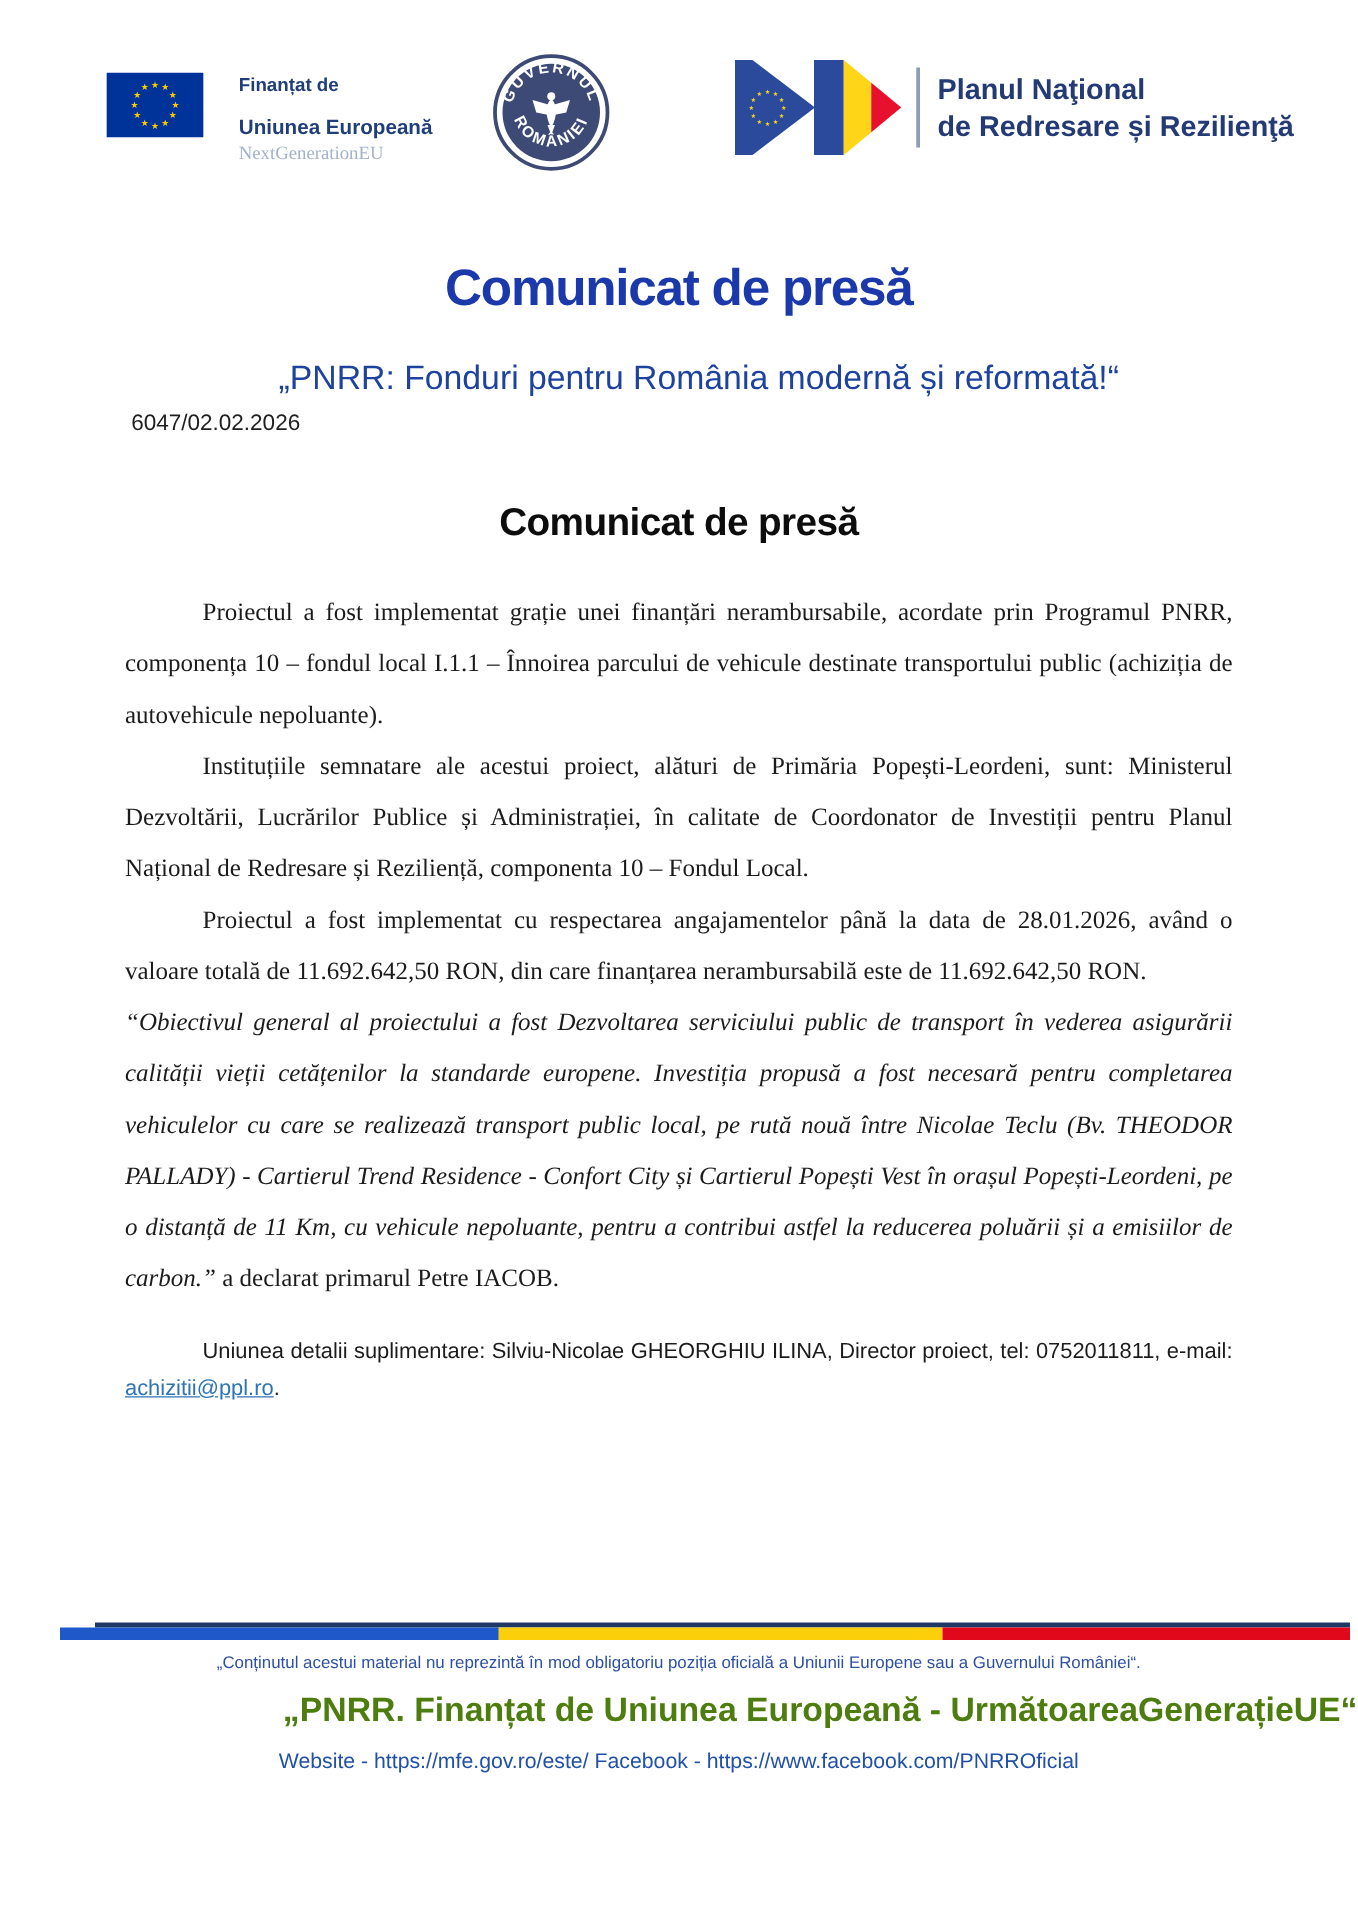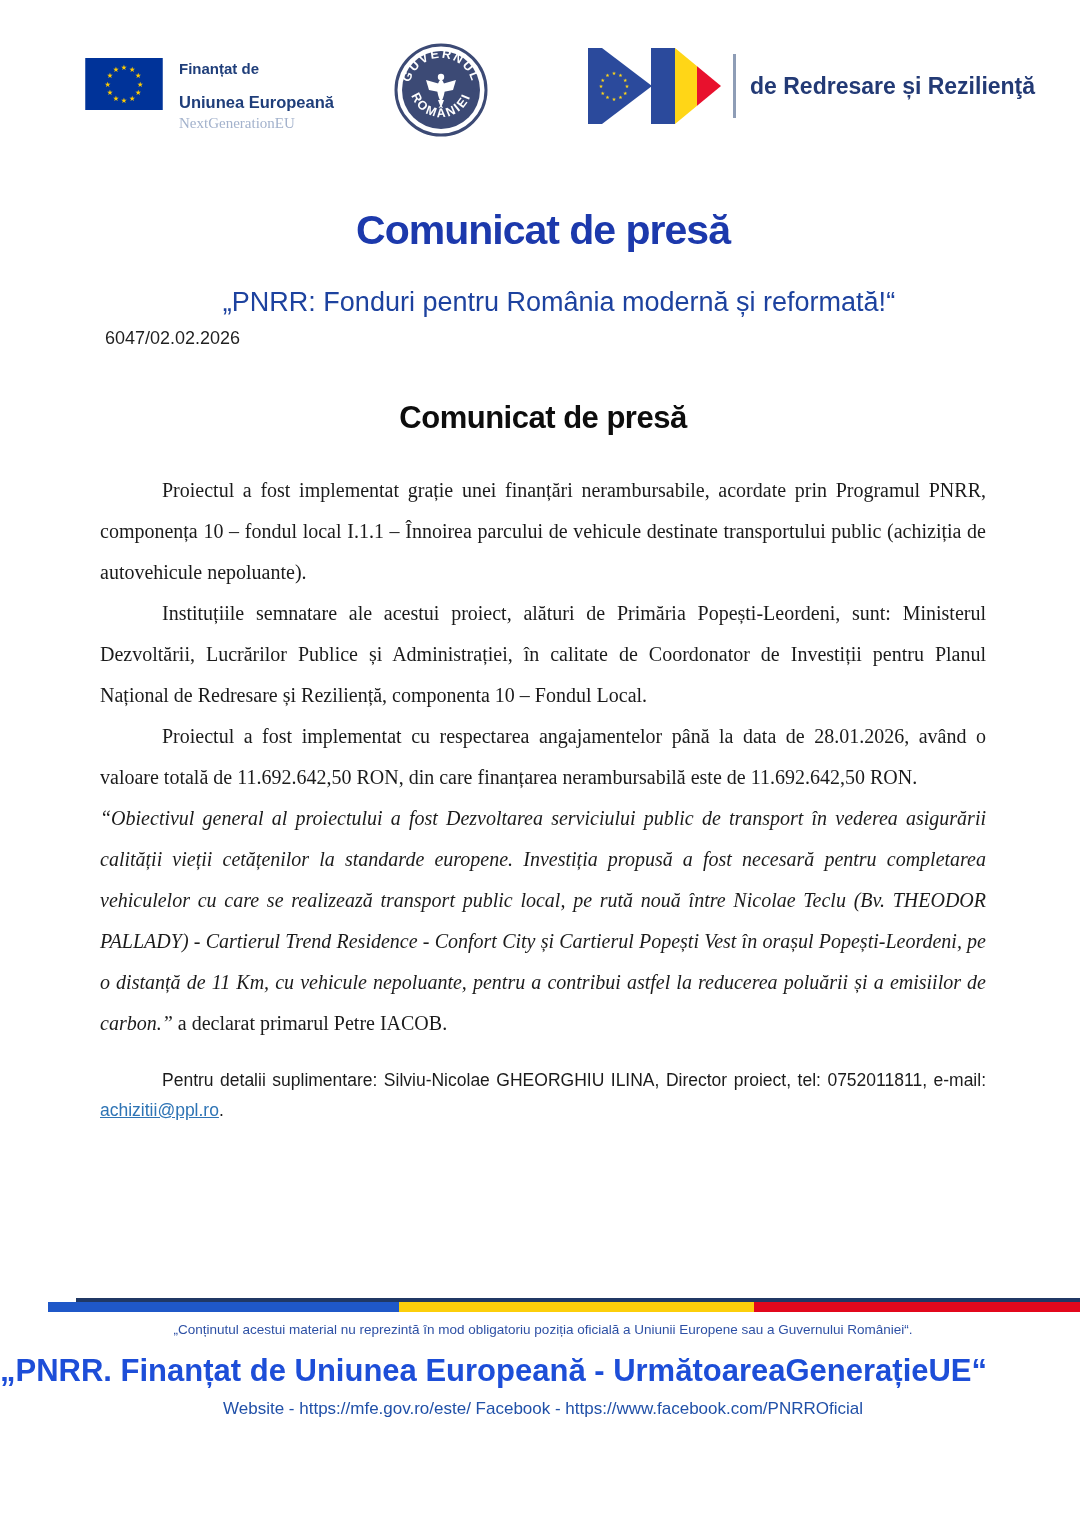--- a/index.html
+++ b/index.html
@@ -10,21 +10,21 @@
     height: 1536px;
     margin: 0 auto;
     background: #ffffff;
     font-family: "Liberation Sans", sans-serif;
     overflow: hidden;
   }
 
   
   .eu-block { position: absolute; left: 85px; top: 58px; display: flex; }
   .eu-flag { width: 78px; height: 52px; display: block; }
-  .eu-text { margin-left: 16px; padding-top: 2px; }
+  .eu-text { margin-left: 28px; padding-top: 2px; }
   .eu-text .l1 { font-size: 15px; font-weight: bold; color: #1f3e7a; }
   .eu-text .l2 { font-size: 16.5px; font-weight: bold; color: #1f3e7a; margin-top: 16px; }
   .eu-text .l3 { font-size: 15px; color: #a3b2cc; margin-top: 3px; font-family: Liberation Serif, serif; }
 
   .seal-wrap { position: absolute; left: 393px; top: 42px; }
   .seal-wrap svg { display: block; }
 
   .pnrr-logo { position: absolute; left: 588px; top: 46px; display: flex; align-items: center; }
   .pnrr-arrows { display: block; }
   .pnrr-divider { width: 3px; height: 64px; background: #8e9db6; margin: 0 14px 0 10px; }
@@ -78,21 +78,21 @@
   .bar-blue { width: 34%; background: #1f58c8; }
   .bar-yellow { width: 34.4%; background: #fccf0b; }
   .bar-red { width: 31.6%; background: #e2081c; }
 
   .disclaimer {
     position: absolute; top: 1322px; left: 0; width: 100%;
     text-align: center; font-size: 13.5px; color: #2d50a5;
   }
   .footer-heading {
     position: absolute; top: 1353px; left: 0; width: 100%;
-    text-align: left; font-size: 31px; font-weight: bold; color: #1d4ed8;
+    text-align: right; font-size: 27px; font-weight: bold; color: #4d7c0f;
   }
   .footer-links {
     position: absolute; top: 1399px; left: 0; width: 100%;
     text-align: center; font-size: 17px; color: #2050a8;
   }
 </style>
 </head>
 <body>
 
 <div class="doc">
@@ -171,35 +171,36 @@
           <text x="19.5" y="30.7">★</text>
       </g>
       <g clip-path="url(#arrow2clip)">
         <rect x="63" y="2" width="24" height="76" fill="#2b4a9c"></rect>
         <rect x="87" y="2" width="22" height="76" fill="#ffd617"></rect>
         <rect x="109" y="2" width="26" height="76" fill="#e8112d"></rect>
       </g>
     </svg>
     <div class="pnrr-divider"></div>
     <div class="pnrr-text">
+      <div>Planul Naţional</div>
       <div>de Redresare și Rezilienţă</div>
     </div>
   </div>
 
   <div class="main-title">Comunicat de presă</div>
   <div class="sub-title">„PNRR: Fonduri pentru România modernă și reformată!“</div>
   <div class="doc-number">6047/02.02.2026</div>
   <div class="heading2">Comunicat de presă</div>
 
   <div class="body-text">
     <p>Proiectul a fost implementat grație unei finanțări nerambursabile, acordate prin Programul PNRR, componența 10 – fondul local I.1.1 – Înnoirea parcului de vehicule destinate transportului public (achiziția de autovehicule nepoluante).</p>
     <p>Instituțiile semnatare ale acestui proiect, alături de Primăria Popești-Leordeni, sunt: Ministerul Dezvoltării, Lucrărilor Publice și Administrației, în calitate de Coordonator de Investiții pentru Planul Național de Redresare și Reziliență, componenta 10 – Fondul Local.</p>
     <p>Proiectul a fost implementat cu respectarea angajamentelor până la data de 28.01.2026, având o valoare totală de 11.692.642,50 RON, din care finanțarea nerambursabilă este de 11.692.642,50 RON.</p>
     <p class="noindent"><span class="quote-italic">“Obiectivul general al proiectului a fost Dezvoltarea serviciului public de transport în vederea asigurării calității vieții cetățenilor la standarde europene. Investiția propusă a fost necesară pentru completarea vehiculelor cu care se realizează transport public local, pe rută nouă între Nicolae Teclu (Bv. THEODOR PALLADY) - Cartierul Trend Residence - Confort City și Cartierul Popești Vest în orașul Popești-Leordeni, pe o distanță de 11 Km, cu vehicule nepoluante, pentru a contribui astfel la reducerea poluării și a emisiilor de carbon.”</span><span class="quote-upright"> a declarat primarul Petre IACOB.</span></p>
-    <p class="contact"><span>Pentru detalii suplimentare: Silviu-Nicolae GHEORGHIU ILINA, Director proiect, tel: 0752011811, e-mail: </span><a class="email-link">achizitii@ppl.ro</a><span>.</span></p>
+    <p class="contact"><span>Uniunea detalii suplimentare: Silviu-Nicolae GHEORGHIU ILINA, Director proiect, tel: 0752011811, e-mail: </span><a class="email-link">achizitii@ppl.ro</a><span>.</span></p>
   </div>
 
   <div class="tricolor-bar">
     <div class="bar-top"></div>
     <div class="bar-colors">
       <div class="bar-blue"></div>
       <div class="bar-yellow"></div>
       <div class="bar-red"></div>
     </div>
   </div>

